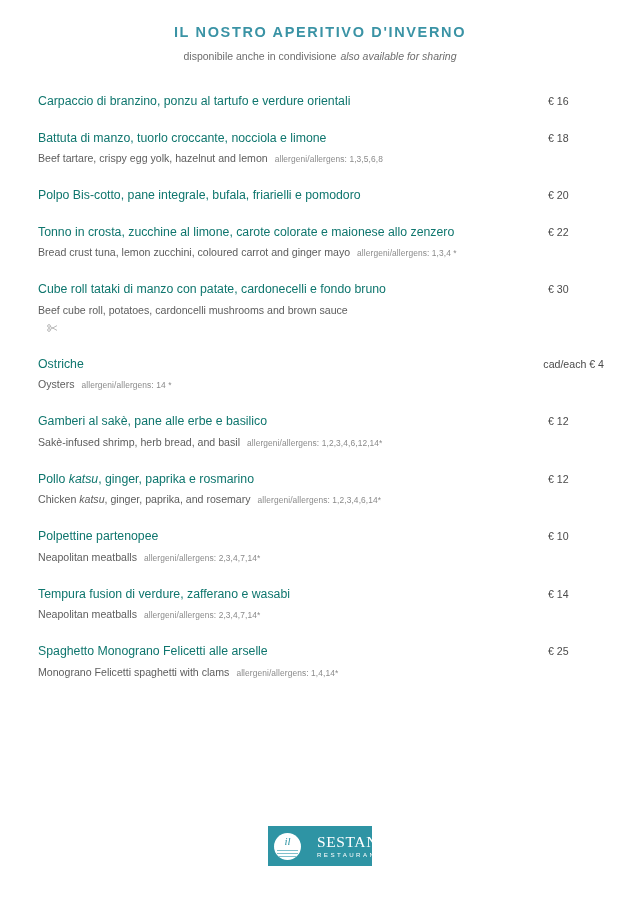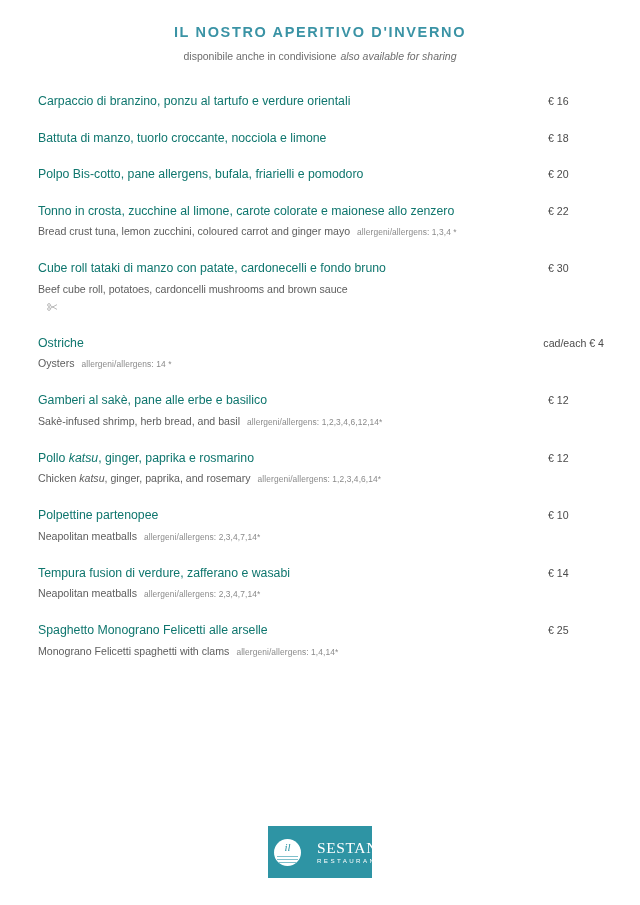--- a/index.html
+++ b/index.html
@@ -116,21 +116,21 @@
     position: absolute;
     left: 0;
     right: 0;
     top: 826px;
     display: flex;
     justify-content: center;
   }
   .logo-box {
     background: #2e94a4;
     width: 104px;
-    height: 52px;
+    height: 40px;
     display: flex;
     align-items: center;
     padding-left: 6px;
     box-sizing: border-box;
   }
   .logo-emblem {
     width: 27px;
     height: 27px;
     border-radius: 50%;
     background: #ffffff;
@@ -194,24 +194,25 @@
       <div class="item-head">
         <div class="item-name">Carpaccio di branzino, ponzu al tartufo e verdure orientali</div>
         <div class="item-price">€ 16</div>
       </div>
     </li>
     <li class="menu-item">
       <div class="item-head">
         <div class="item-name">Battuta di manzo, tuorlo croccante, nocciola e limone</div>
         <div class="item-price">€ 18</div>
       </div>
-    </li>
-    <li class="menu-item">
-      <div class="item-head">
-        <div class="item-name">Polpo Bis-cotto, pane allergens, bufala, friarielli e pomodoro</div>
+      <div class="item-desc"><span>Beef tartare, crispy egg yolk, hazelnut and lemon</span><span class="allergens">allergeni/allergens: 1,3,5,6,8</span></div>
+    </li>
+    <li class="menu-item">
+      <div class="item-head">
+        <div class="item-name">Polpo Bis-cotto, pane integrale, bufala, friarielli e pomodoro</div>
         <div class="item-price">€ 20</div>
       </div>
     </li>
     <li class="menu-item">
       <div class="item-head">
         <div class="item-name">Tonno in crosta, zucchine al limone, carote colorate e maionese allo zenzero</div>
         <div class="item-price">€ 22</div>
       </div>
       <div class="item-desc"><span>Bread crust tuna, lemon zucchini, coloured carrot and ginger mayo</span><span class="allergens">allergeni/allergens: 1,3,4 *</span></div>
     </li>

